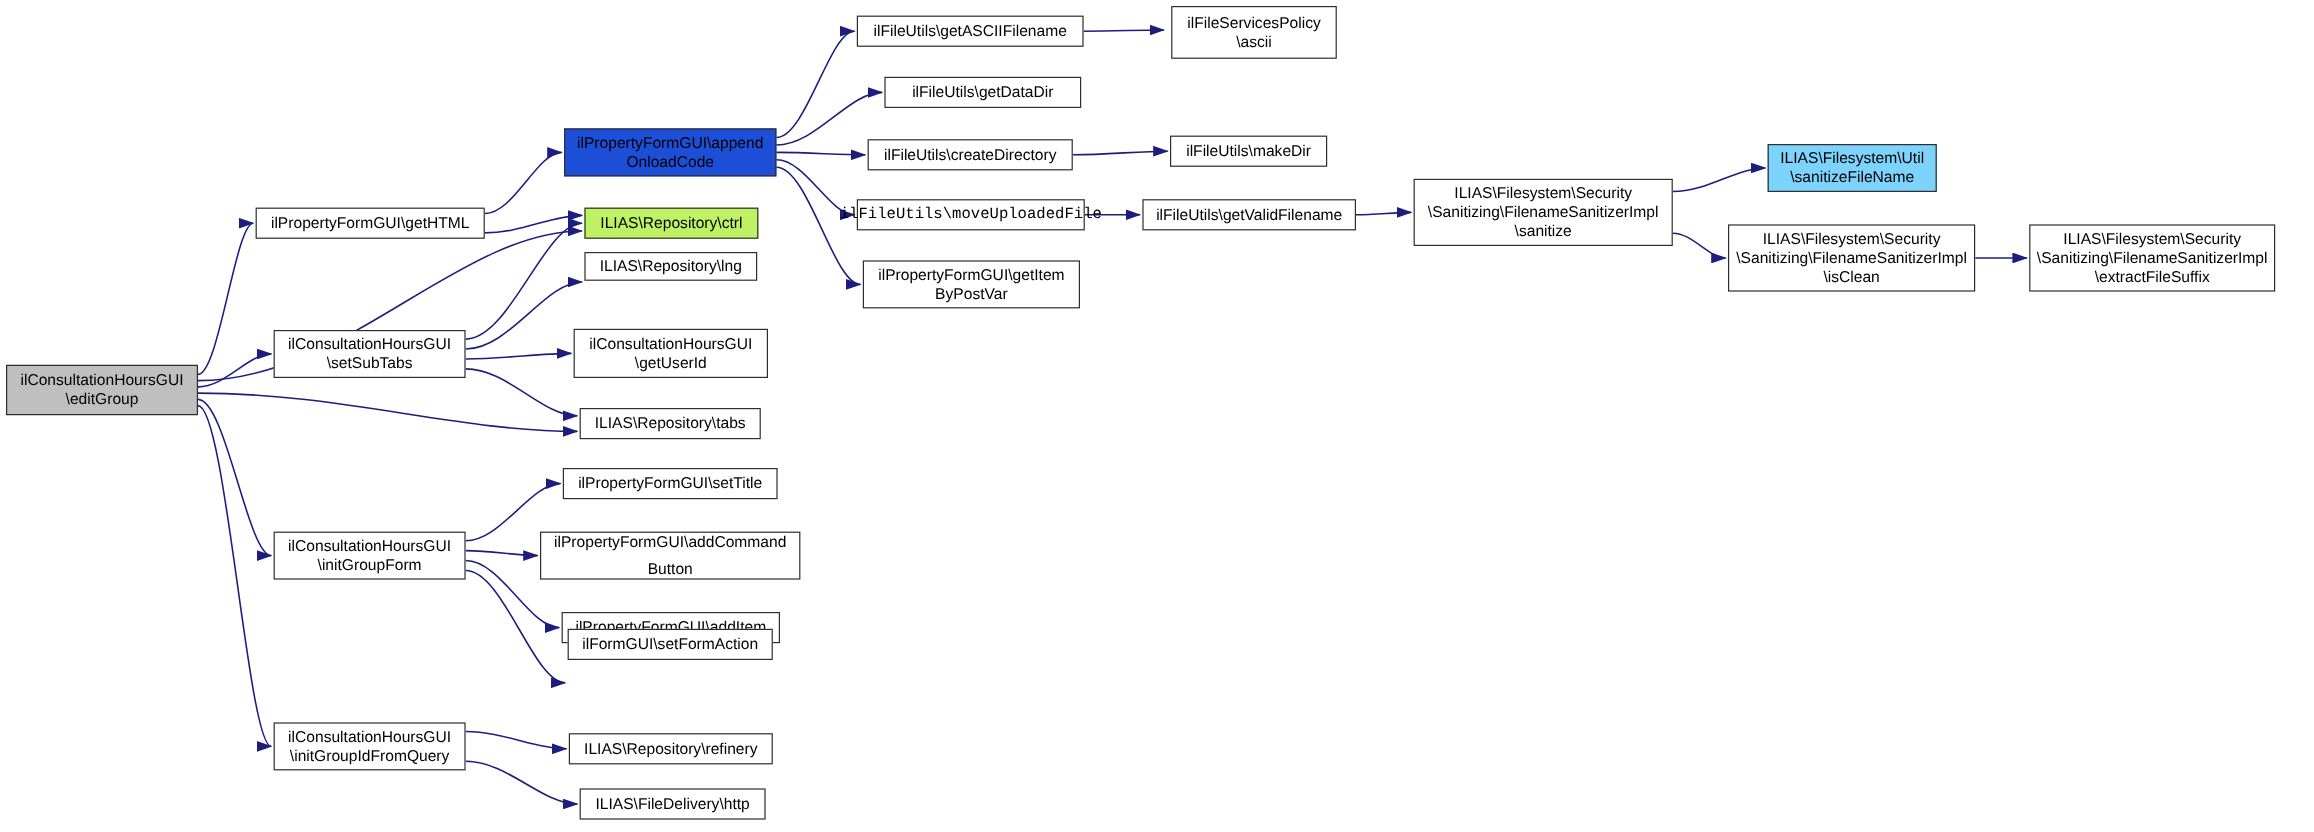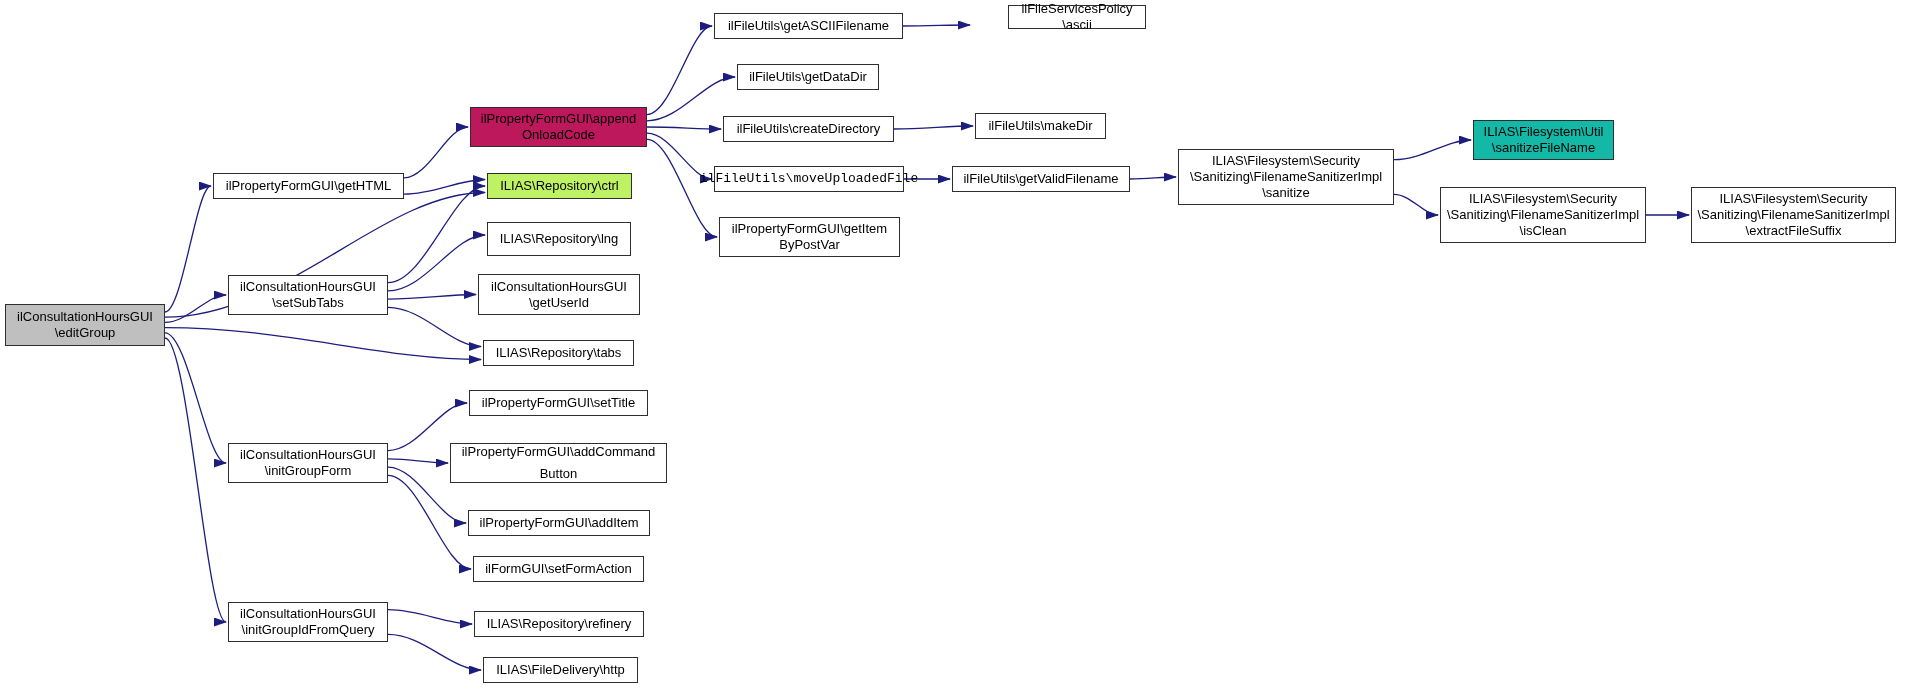--- a/index.html
+++ b/index.html
@@ -72,28 +72,28 @@
       <path d="M388,609.6 C419.92,609.6 445.12,624 472,624" fill="none" stroke="#1d1d7e" stroke-width="1.3" marker-end="url(#arrow)"></path>
       <path d="M388,634.4 C423.34000000000003,634.4 451.24,670 481,670" fill="none" stroke="#1d1d7e" stroke-width="1.3" marker-end="url(#arrow)"></path>
     </svg>
 <div class="node root" style="left: 5px; top: 304px; width: 160px; height: 42px; border-color: rgb(46, 46, 46); background: rgb(191, 191, 191); color: rgb(0, 0, 0);">
       <div class="nline">ilConsultationHoursGUI</div>
       <div class="nline">\editGroup</div>
     </div>
     <div class="node" style="left: 213px; top: 173px; width: 191px; height: 26px; border-color: rgb(46, 46, 46); background: rgb(255, 255, 255); color: rgb(0, 0, 0);">
       <div class="nline">ilPropertyFormGUI\getHTML</div>
     </div>
-    <div class="node" style="left: 470px; top: 107px; width: 177px; height: 40px; border-color: rgb(46, 46, 46); background: #be185d; color: rgb(0, 0, 0);">
+    <div class="node" style="left: 470px; top: 107px; width: 177px; height: 40px; border-color: rgb(46, 46, 46); background: #1d4ed8; color: rgb(0, 0, 0);">
       <div class="nline">ilPropertyFormGUI\append</div>
       <div class="nline">OnloadCode</div>
     </div>
     <div class="node" style="left: 487px; top: 173px; width: 145px; height: 26px; border-color: rgb(46, 46, 46); background: #bef264; color: rgb(0, 0, 0);">
       <div class="nline">ILIAS\Repository\ctrl</div>
     </div>
-    <div class="node" style="left: 487px; top: 222px; width: 144px; height: 34px; border-color: rgb(46, 46, 46); background: rgb(255, 255, 255); color: rgb(0, 0, 0);">
+    <div class="node" style="left: 487px; top: 210px; width: 144px; height: 24px; border-color: rgb(46, 46, 46); background: rgb(255, 255, 255); color: rgb(0, 0, 0);">
       <div class="nline">ILIAS\Repository\lng</div>
     </div>
     <div class="node" style="left: 228px; top: 275px; width: 160px; height: 40px; border-color: rgb(46, 46, 46); background: rgb(255, 255, 255); color: rgb(0, 0, 0);">
       <div class="nline">ilConsultationHoursGUI</div>
       <div class="nline">\setSubTabs</div>
     </div>
     <div class="node" style="left: 478px; top: 274px; width: 162px; height: 41px; border-color: rgb(46, 46, 46); background: rgb(255, 255, 255); color: rgb(0, 0, 0);">
       <div class="nline">ilConsultationHoursGUI</div>
       <div class="nline">\getUserId</div>
     </div>
@@ -107,65 +107,65 @@
     <div class="node" style="left: 469px; top: 390px; width: 179px; height: 26px; border-color: rgb(46, 46, 46); background: rgb(255, 255, 255); color: rgb(0, 0, 0);">
       <div class="nline">ilPropertyFormGUI\setTitle</div>
     </div>
     <div class="node" style="left: 450px; top: 443px; width: 217px; height: 40px; border-color: rgb(46, 46, 46); background: rgb(255, 255, 255); color: rgb(0, 0, 0); justify-content: space-between;">
       <div class="nline">ilPropertyFormGUI\addCommand</div>
       <div class="nline">Button</div>
     </div>
     <div class="node" style="left: 468px; top: 510px; width: 182px; height: 26px; border-color: rgb(46, 46, 46); background: rgb(255, 255, 255); color: rgb(0, 0, 0);">
       <div class="nline">ilPropertyFormGUI\addItem</div>
     </div>
-    <div class="node" style="left: 473px; top: 556px; width: 171px; height: 26px; border-color: rgb(46, 46, 46); background: rgb(255, 255, 255); color: rgb(0, 0, 0);">
+    <div class="node" style="left: 473px; top: 524px; width: 171px; height: 26px; border-color: rgb(46, 46, 46); background: rgb(255, 255, 255); color: rgb(0, 0, 0);">
       <div class="nline">ilFormGUI\setFormAction</div>
     </div>
     <div class="node" style="left: 228px; top: 602px; width: 160px; height: 40px; border-color: rgb(46, 46, 46); background: rgb(255, 255, 255); color: rgb(0, 0, 0);">
       <div class="nline">ilConsultationHoursGUI</div>
       <div class="nline">\initGroupIdFromQuery</div>
     </div>
     <div class="node" style="left: 474px; top: 611px; width: 170px; height: 26px; border-color: rgb(46, 46, 46); background: rgb(255, 255, 255); color: rgb(0, 0, 0); text-align: center;">
       <div class="nline">ILIAS\Repository\refinery</div>
     </div>
     <div class="node" style="left: 483px; top: 657px; width: 155px; height: 26px; border-color: rgb(46, 46, 46); background: rgb(255, 255, 255); color: rgb(0, 0, 0);">
       <div class="nline">ILIAS\FileDelivery\http</div>
     </div>
     <div class="node" style="left: 714px; top: 13px; width: 189px; height: 26px; border-color: rgb(46, 46, 46); background: rgb(255, 255, 255); color: rgb(0, 0, 0);">
       <div class="nline">ilFileUtils\getASCIIFilename</div>
     </div>
-    <div class="node" style="left: 737px; top: 64px; width: 142px; height: 26px; border-color: rgb(46, 46, 46); background: rgb(255, 255, 255); color: rgb(0, 0, 0);">
+    <div class="node" style="left: 737px; top: 64px; width: 164px; height: 26px; border-color: rgb(46, 46, 46); background: rgb(255, 255, 255); color: rgb(0, 0, 0);">
       <div class="nline">ilFileUtils\getDataDir</div>
     </div>
     <div class="node" style="left: 723px; top: 116px; width: 171px; height: 26px; border-color: rgb(46, 46, 46); background: rgb(255, 255, 255); color: rgb(0, 0, 0);">
       <div class="nline">ilFileUtils\createDirectory</div>
     </div>
     <div class="node" style="left: 714px; top: 166px; width: 190px; height: 26px; border-color: rgb(46, 46, 46); background: rgb(255, 255, 255); color: rgb(0, 0, 0); font-family: Liberation Mono, monospace;">
       <div class="nline">ilFileUtils\moveUploadedFile</div>
     </div>
     <div class="node" style="left: 719px; top: 217px; width: 181px; height: 40px; border-color: rgb(46, 46, 46); background: rgb(255, 255, 255); color: rgb(0, 0, 0);">
       <div class="nline">ilPropertyFormGUI\getItem</div>
       <div class="nline">ByPostVar</div>
     </div>
-    <div class="node" style="left: 1008px; top: 5px; width: 138px; height: 24px; border-color: rgb(46, 46, 46); background: rgb(255, 255, 255); color: rgb(0, 0, 0);">
+    <div class="node" style="left: 976px; top: 5px; width: 138px; height: 44px; border-color: rgb(46, 46, 46); background: rgb(255, 255, 255); color: rgb(0, 0, 0);">
       <div class="nline">ilFileServicesPolicy</div>
       <div class="nline">\ascii</div>
     </div>
     <div class="node" style="left: 975px; top: 113px; width: 131px; height: 26px; border-color: rgb(46, 46, 46); background: rgb(255, 255, 255); color: rgb(0, 0, 0);">
       <div class="nline">ilFileUtils\makeDir</div>
     </div>
     <div class="node" style="left: 952px; top: 166px; width: 178px; height: 26px; border-color: rgb(46, 46, 46); background: rgb(255, 255, 255); color: rgb(0, 0, 0);">
       <div class="nline">ilFileUtils\getValidFilename</div>
     </div>
     <div class="node" style="left: 1178px; top: 149px; width: 216px; height: 56px; border-color: rgb(46, 46, 46); background: rgb(255, 255, 255); color: rgb(0, 0, 0);">
       <div class="nline">ILIAS\Filesystem\Security</div>
       <div class="nline">\Sanitizing\FilenameSanitizerImpl</div>
       <div class="nline">\sanitize</div>
     </div>
-    <div class="node" style="left: 1473px; top: 120px; width: 141px; height: 40px; border-color: rgb(46, 46, 46); background: #14b8a6; color: rgb(0, 0, 0);">
+    <div class="node" style="left: 1473px; top: 120px; width: 141px; height: 40px; border-color: rgb(46, 46, 46); background: #7dd3fc; color: rgb(0, 0, 0);">
       <div class="nline">ILIAS\Filesystem\Util</div>
       <div class="nline">\sanitizeFileName</div>
     </div>
     <div class="node" style="left: 1440px; top: 187px; width: 206px; height: 56px; border-color: rgb(46, 46, 46); background: rgb(255, 255, 255); color: rgb(0, 0, 0);">
       <div class="nline">ILIAS\Filesystem\Security</div>
       <div class="nline">\Sanitizing\FilenameSanitizerImpl</div>
       <div class="nline">\isClean</div>
     </div>
     <div class="node" style="left: 1691px; top: 187px; width: 205px; height: 56px; border-color: rgb(46, 46, 46); background: rgb(255, 255, 255); color: rgb(0, 0, 0);">
       <div class="nline">ILIAS\Filesystem\Security</div>

